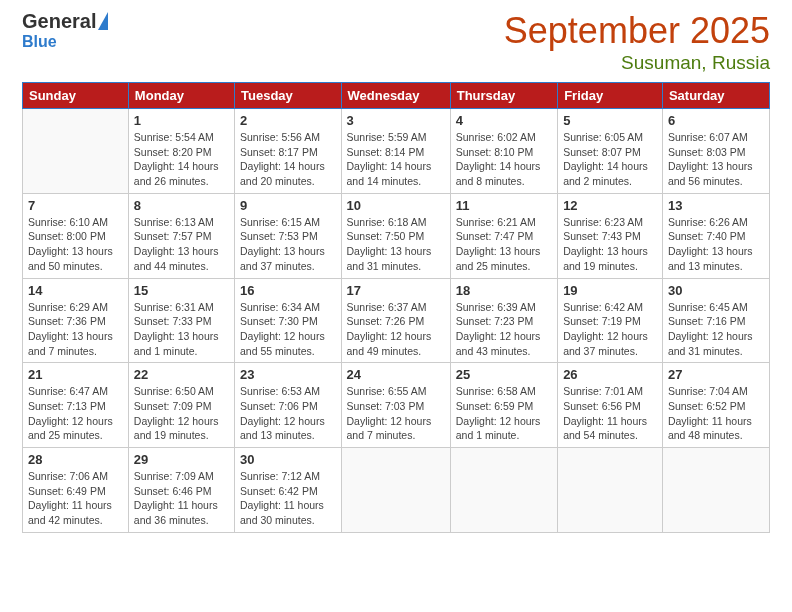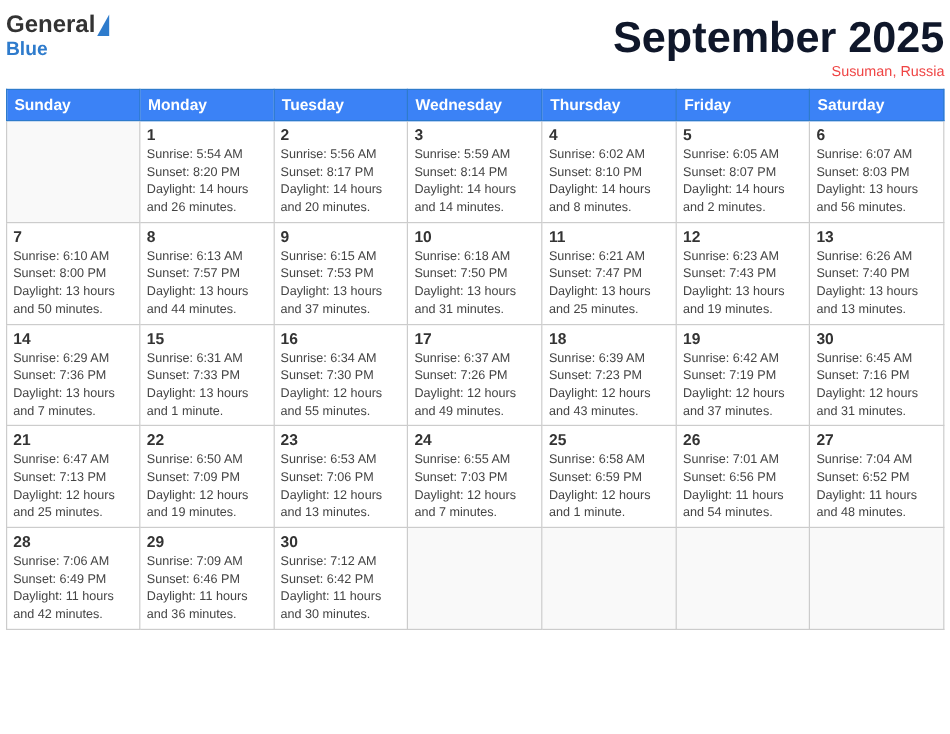--- a/index.html
+++ b/index.html
@@ -5,21 +5,21 @@
     * { margin: 0; padding: 0; box-sizing: border-box; }
     body {
       font-family: Arial, sans-serif;
       background: #fff;
       width: 792px;
       height: 612px;
       overflow: hidden;
     }
     .container {
       width: 792px;
-      padding: 10px 5px;
+      padding: 10px 22px;
     }
     .header {
       display: flex;
       justify-content: space-between;
       align-items: flex-start;
       margin-bottom: 8px;
     }
     .logo {
       display: flex;
       flex-direction: column;
@@ -27,35 +27,35 @@
     }
     .logo-row {
       display: flex;
       align-items: center;
     }
     .title-section {
       text-align: right;
     }
     .month-title {
       font-size: 36px;
-      font-weight: bold;
-      color: #0f172a;
+      font-weight: normal;
+      color: #c2410c;
       margin-left: 32px;
     }
     .subtitle {
-      font-size: 12px;
-      color: #ef4444;
+      font-size: 19px;
+      color: #4d7c0f;
     }
     .calendar {
       width: 100%;
       border-collapse: collapse;
       font-size: 11px;
     }
     .calendar thead tr th {
-      background-color: #3b82f6;
+      background-color: #b91c1c;
       color: white;
       padding: 5px 6px;
       text-align: left;
       font-size: 13px;
       font-weight: bold;
       border: 1px solid #2e7bcc;
     }
     .calendar tbody tr td {
       border: 1px solid #ccc;
       vertical-align: top;

